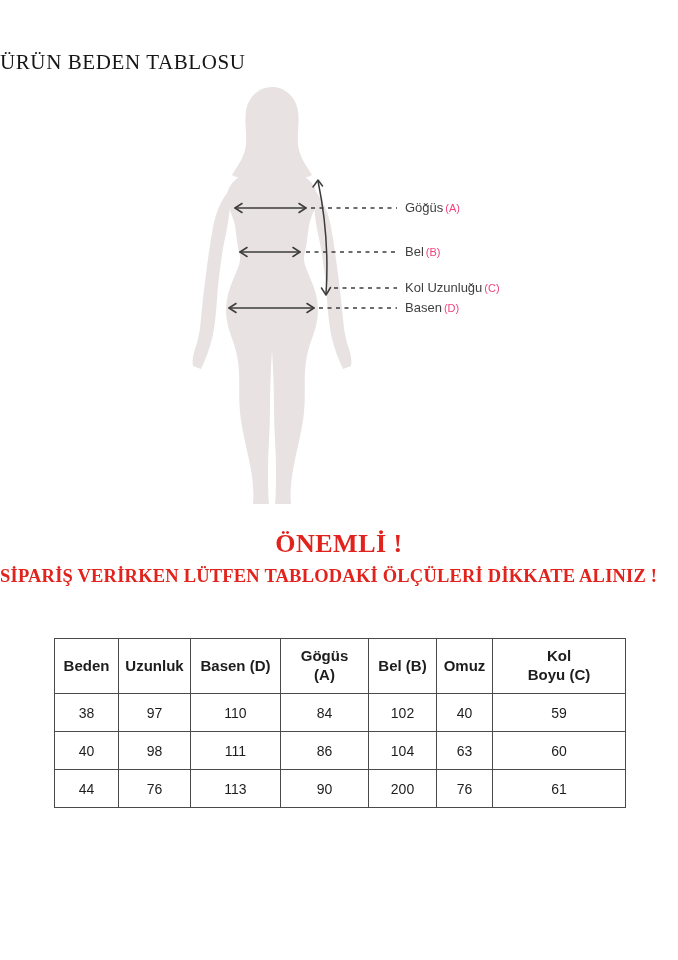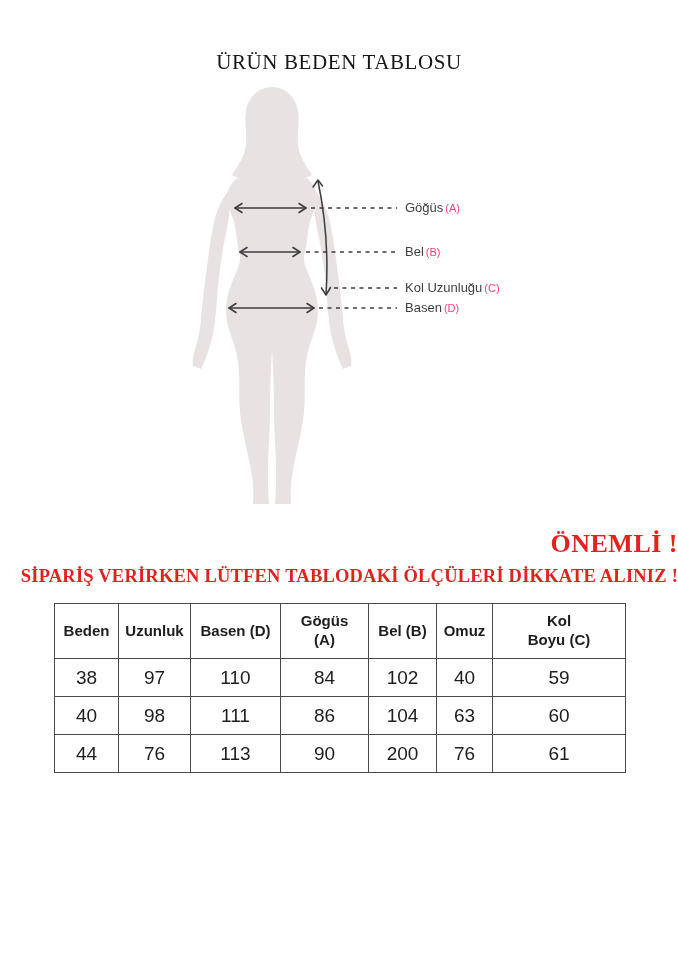--- a/index.html
+++ b/index.html
@@ -16,69 +16,69 @@
   .page{
     position:relative;
     width:678px;height:960px;
     background:#ffffff;
     margin:0 auto;
     overflow:hidden;
     font-family:"Liberation Sans",sans-serif;
   }
   .title{
     position:absolute;top:50px;left:0;width:100%;
-    margin:0;text-align:center;
+    margin:0;text-align:left;
     font-family:"Liberation Serif",serif;
     font-size:21px;font-weight:400;letter-spacing:.6px;
     color:var(--ink);
   }
   .diagram{position:absolute;top:0;left:0;width:678px;height:520px;}
   .diagram svg{position:absolute;top:0;left:0;}
   .sil{fill:var(--silhouette);stroke:none;}
   .measure{stroke:var(--line);stroke-width:1.5;fill:none;stroke-linecap:round;stroke-linejoin:round;}
   .leader{stroke:var(--line);stroke-width:1.4;fill:none;stroke-dasharray:4 4.5;}
   .diag-label{
     position:absolute;left:405px;
     font-size:13px;line-height:15px;color:var(--label);
     white-space:nowrap;
   }
   .diag-label .letter{
     color:var(--pink);font-size:11px;margin-left:2px;
   }
   .notice-heading{
     position:absolute;top:529px;left:0;width:100%;
-    text-align:right;color:var(--red);
+    text-align:center;color:var(--red);
     font-family:"Liberation Serif",serif;
     font-size:26px;font-weight:700;letter-spacing:.5px;
   }
   .notice-sub{
     position:absolute;top:566px;left:0;width:100%;
-    text-align:right;color:var(--red);
+    text-align:left;color:var(--red);
     font-family:"Liberation Serif",serif;
     font-size:18.5px;font-weight:700;letter-spacing:.2px;
   }
   table.size-table{
-    position:absolute;top:603px;left:54px;
+    position:absolute;top:638px;left:54px;
     border-collapse:collapse;table-layout:fixed;
     width:571px;
   }
   .size-table th,.size-table td{
     border:1px solid var(--border);
     text-align:center;vertical-align:middle;
     color:#1d1d1d;
     padding:0 2px;
   }
   .size-table th{
     height:54px;
     font-size:15px;font-weight:700;line-height:1.25;
     white-space:pre-line;
   }
   .size-table td{
     height:37px;
-    font-size:19px;font-weight:400;
+    font-size:14px;font-weight:400;
   }
 </style>
 </head>
 <body>
 
 <div class="page">
 
   <h1 class="title">ÜRÜN BEDEN TABLOSU</h1>
 
   <div class="diagram">

